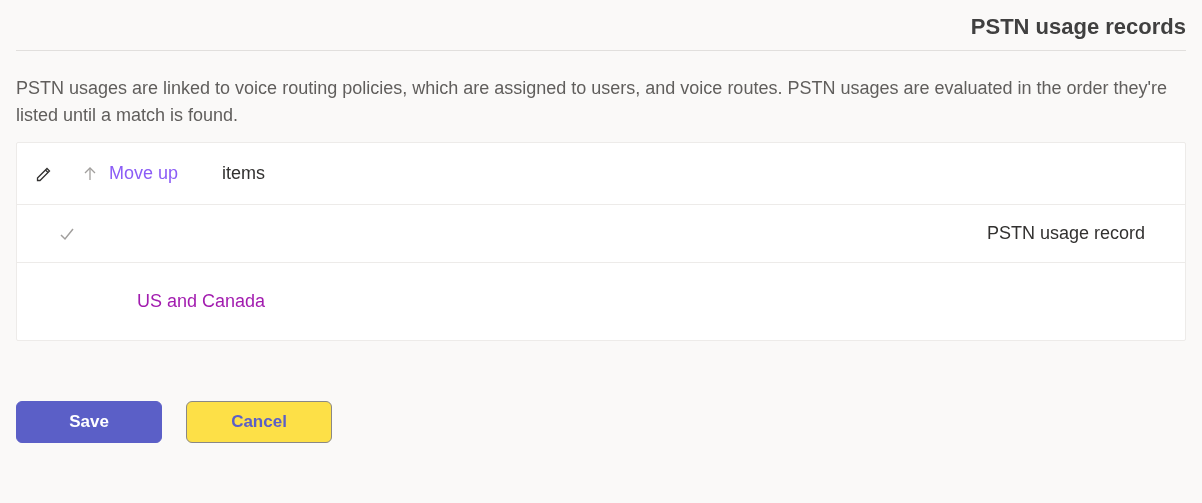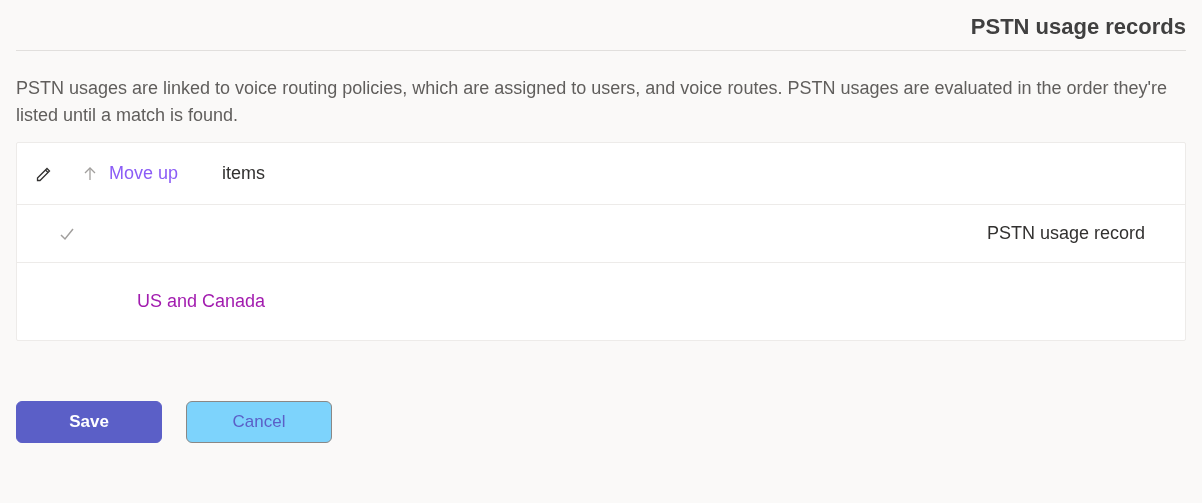--- a/index.html
+++ b/index.html
@@ -104,24 +104,24 @@
       cursor: pointer;
       text-align: center;
     }
     .btn-primary {
       background: #5b5fc7;
       color: #ffffff;
       border: 1px solid #5b5fc7;
       font-weight: 600;
     }
     .btn-secondary {
-      background: #7dd3fc;
+      background: #fde047;
       color: #5b5fc7;
       border: 1px solid #8a8886;
-      font-weight: 400;
+      font-weight: 700;
     }
   </style>
 </head>
 <body>
 
 <div class="page">
   <h1 class="page-title">PSTN usage records</h1>
 
   <p class="description">PSTN usages are linked to voice routing policies, which are assigned to users, and voice routes. PSTN usages are evaluated in the order they're listed until a match is found.</p>
 

